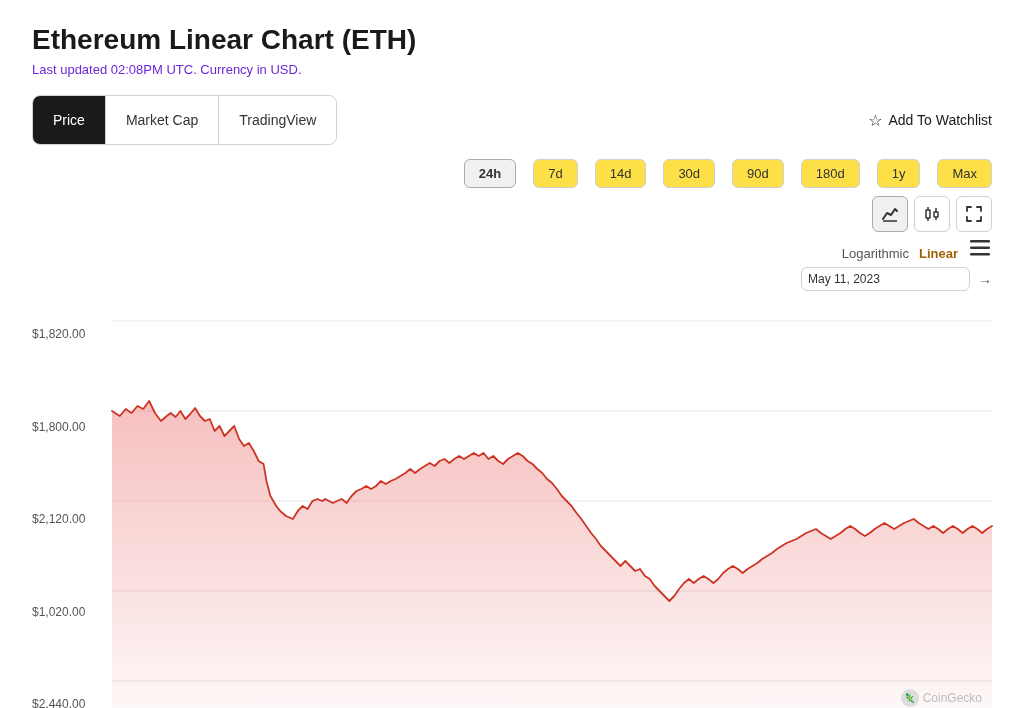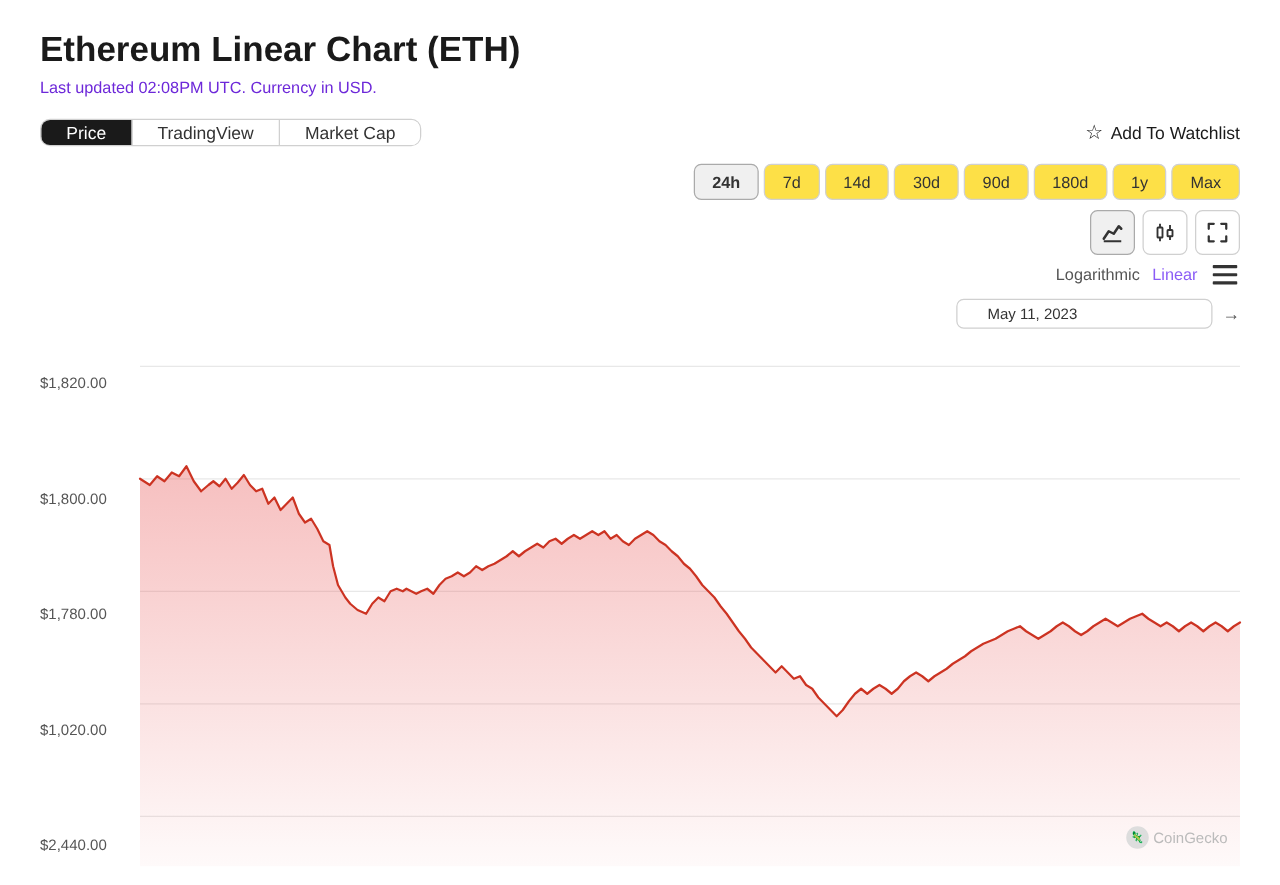--- a/index.html
+++ b/index.html
@@ -27,21 +27,21 @@
       justify-content: space-between;
       margin-bottom: 14px;
     }
     .tab-group {
       display: flex;
       border: 1.5px solid #d0d0d0;
       border-radius: 8px;
       overflow: hidden;
     }
     .tab-btn {
-      padding: 2px 20px;
+      padding: 16px 20px;
       font-size: 14px;
       font-weight: 500;
       background: #fff;
       border: none;
       cursor: pointer;
       color: #333;
       border-right: 1.5px solid #d0d0d0;
     }
     .tab-btn:last-child { border-right: none; }
     .tab-btn.active {
@@ -56,21 +56,21 @@
       font-weight: 500;
       color: #1a1a1a;
       background: none;
       border: none;
       cursor: pointer;
     }
     .time-range-row {
       display: flex;
       align-items: center;
       justify-content: flex-end;
-      gap: 4px;
+      gap: 17px;
       margin-bottom: 8px;
     }
     .time-btn {
       padding: 6px 14px;
       font-size: 13px;
       font-weight: 500;
       border: 1.5px solid #d0d0d0;
       border-radius: 6px;
       background: #fde047;
       cursor: pointer;
@@ -100,53 +100,53 @@
       justify-content: center;
       font-size: 16px;
       color: #333;
     }
     .icon-btn.active {
       background: #f0f0f0;
       border-color: #aaa;
     }
     .scale-row {
       display: flex;
-      align-items: flex-start;
+      align-items: flex-end;
       justify-content: flex-end;
       gap: 10px;
       margin-bottom: 6px;
     }
     .scale-label {
       font-size: 13px;
       color: #555;
       cursor: pointer;
     }
     .scale-label.active {
-      font-weight: 400;
-      color: #8b5cf6;
+      font-weight: 700;
+      color: #a16207;
     }
     .menu-icon-btn {
       background: none;
       border: none;
       cursor: pointer;
       font-size: 18px;
       color: #333;
       padding: 0 2px;
     }
     .date-range-row {
       display: flex;
       align-items: center;
       justify-content: flex-end;
       gap: 8px;
       margin-bottom: 10px;
     }
     .date-input {
       border: 1.5px solid #d0d0d0;
       border-radius: 6px;
-      padding: 4px 24px;
+      padding: 4px 6px;
       font-size: 12px;
       color: #333;
       background: #fff;
       cursor: pointer;
     }
     .date-arrow {
       font-size: 14px;
       color: #555;
     }
     .chart-area {
@@ -206,22 +206,22 @@
   </style>
 </head>
 <body>
 
 <h1 class="page-title">Ethereum Linear Chart (ETH)</h1>
 <p class="subtitle">Last updated 02:08PM UTC. Currency in USD.</p>
 
 <div class="top-row">
   <div class="tab-group">
     <button class="tab-btn active">Price</button>
+    <button class="tab-btn">Market Cap</button>
     <button class="tab-btn">TradingView</button>
-    <button class="tab-btn">Market Cap</button>
   </div>
   <button class="watchlist-btn">
     <span style="font-size:16px;">☆</span>
     <span>Add To Watchlist</span>
   </button>
 </div>
 
 <div class="time-range-row">
   <button class="time-btn active">24h</button>
   <button class="time-btn">7d</button>
@@ -274,21 +274,21 @@
 
 <div class="date-range-row">
   <input type="text" class="date-input" value="May 11, 2023" readonly="" style="">
   <span class="date-arrow">→</span>
 </div>
 
 <div class="chart-area">
   <div class="y-axis">
     <span class="y-label">$1,820.00</span>
     <span class="y-label">$1,800.00</span>
-    <span class="y-label">$1,780.00</span>
+    <span class="y-label">$2,120.00</span>
     <span class="y-label">$1,020.00</span>
     <span class="y-label">$2,440.00</span>
   </div>
   <div class="chart-inner">
     <svg class="price-chart" viewBox="0 0 900 420" preserveAspectRatio="none">
       <defs>
         <linearGradient id="areaGrad" x1="0" y1="0" x2="0" y2="1">
           <stop offset="0%" stop-color="#e8555560"></stop>
           <stop offset="100%" stop-color="#e8555508"></stop>
         </linearGradient>

